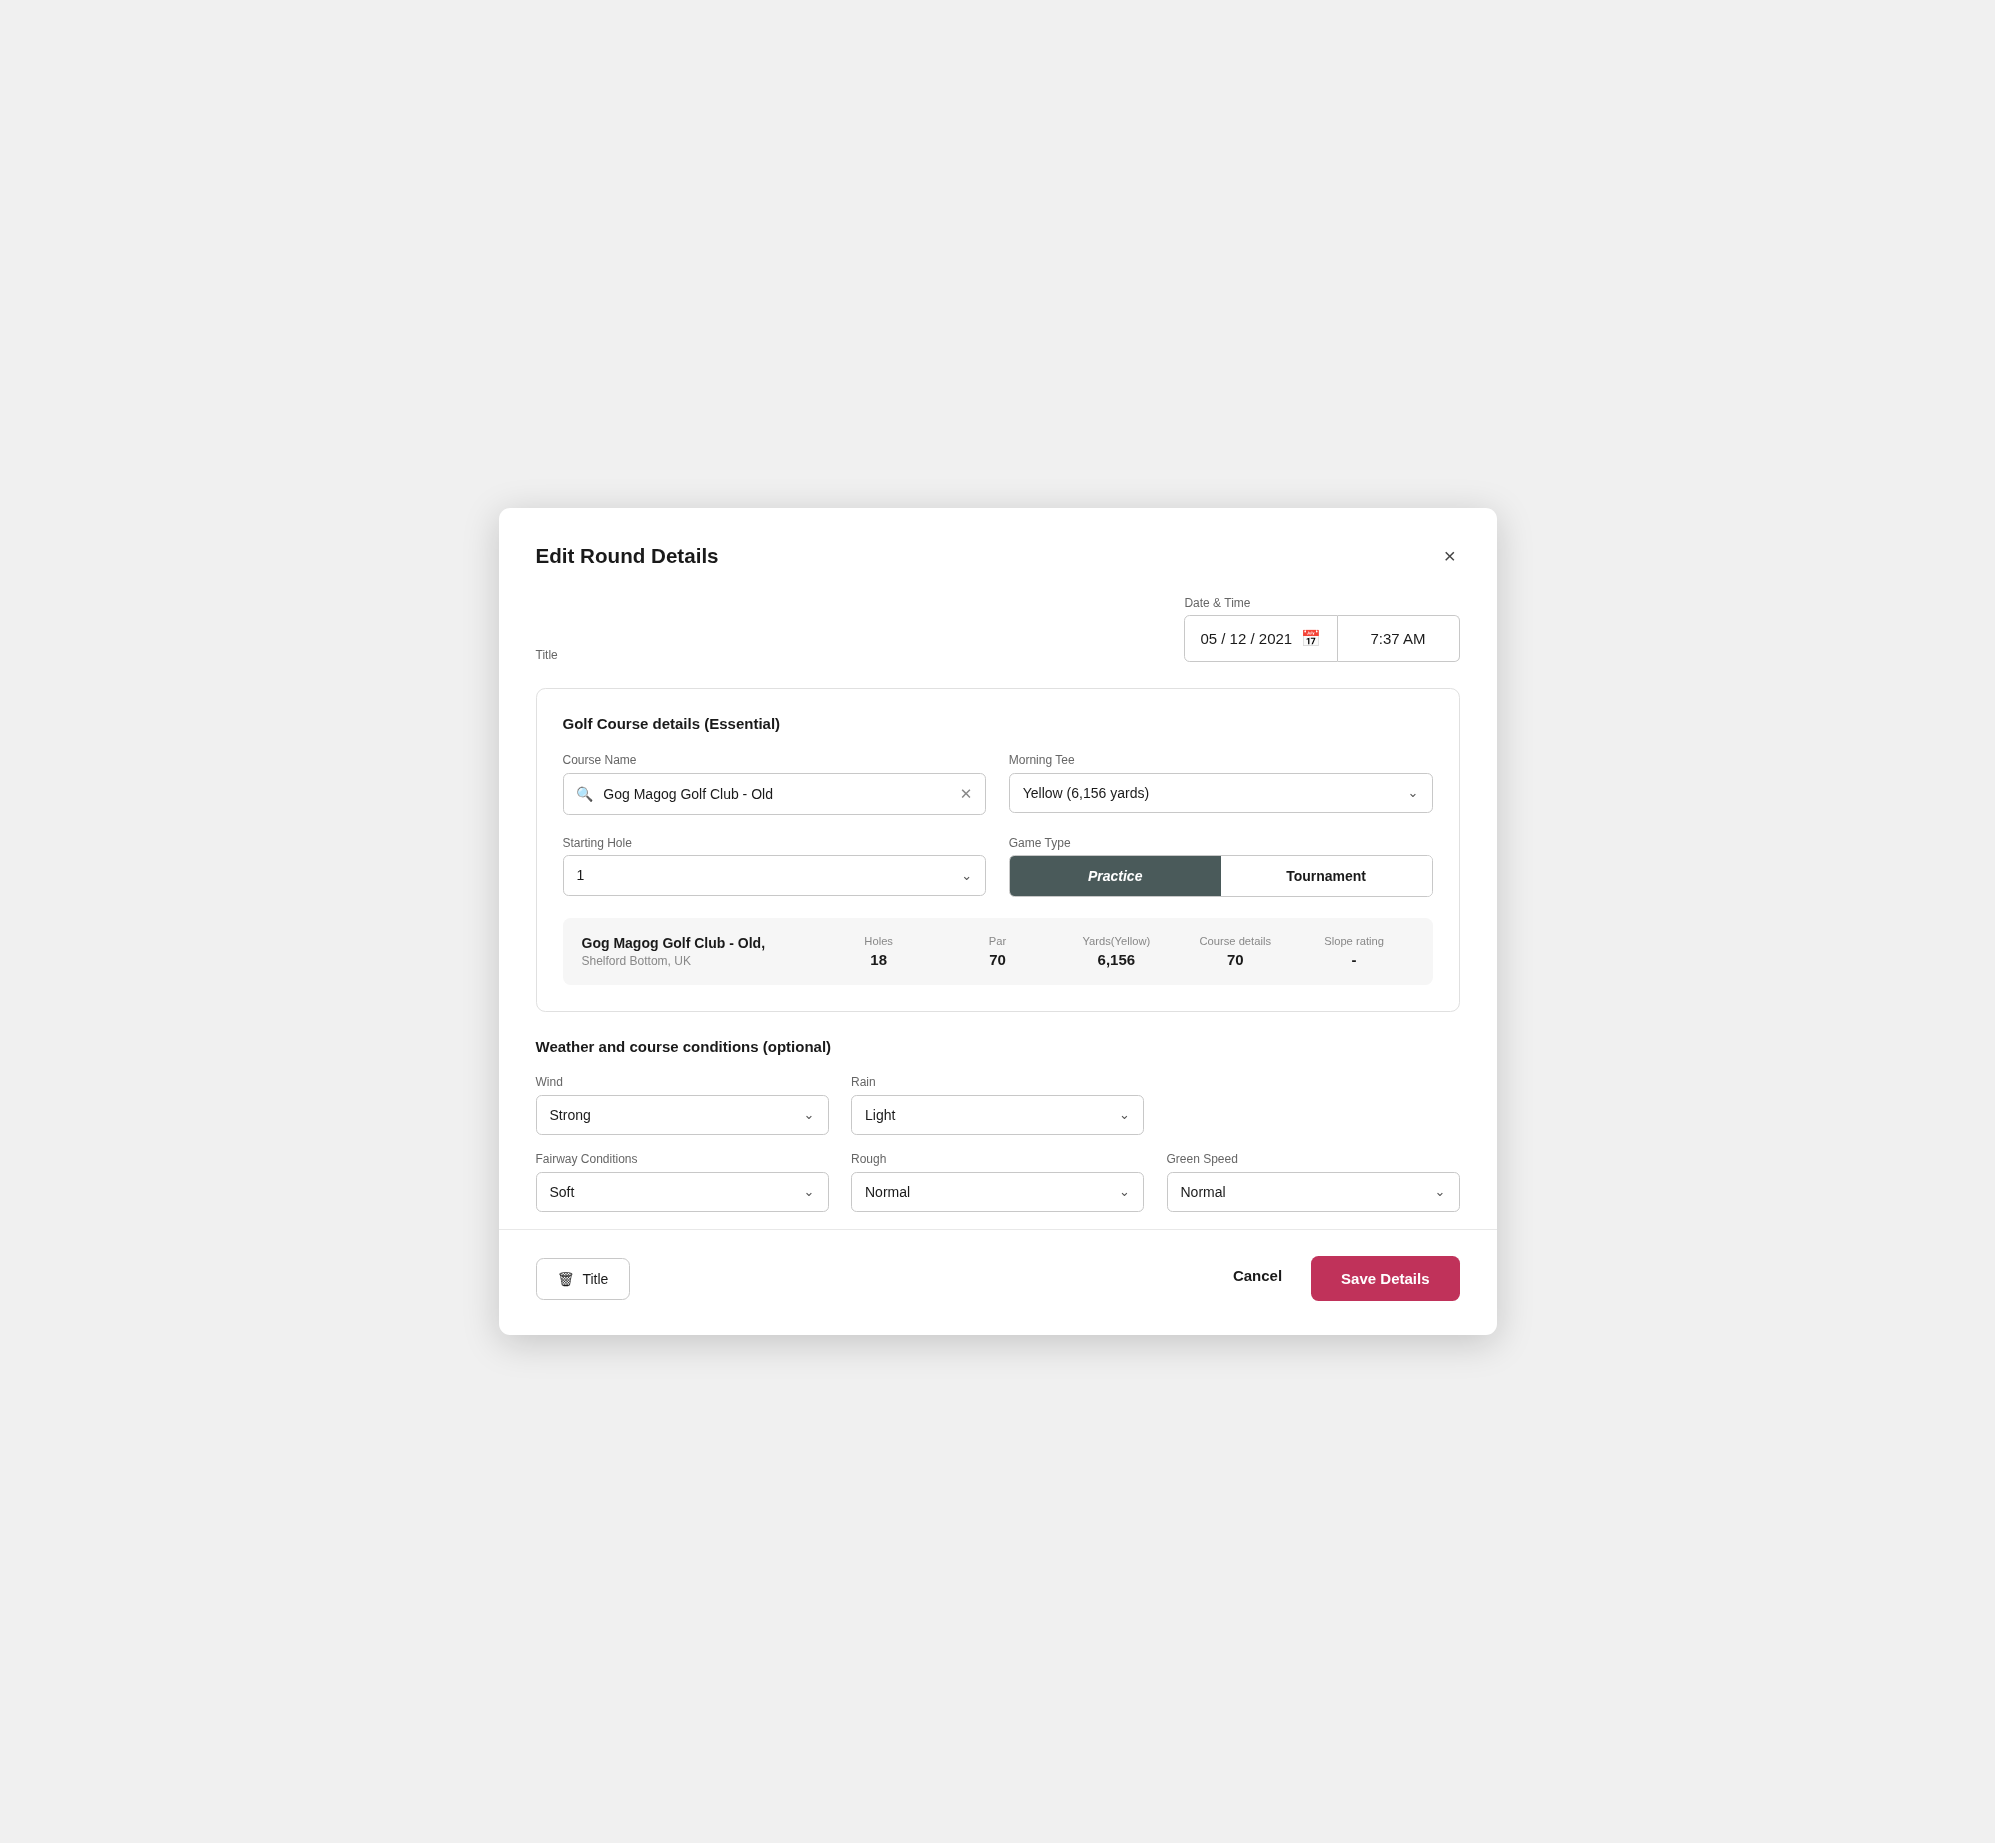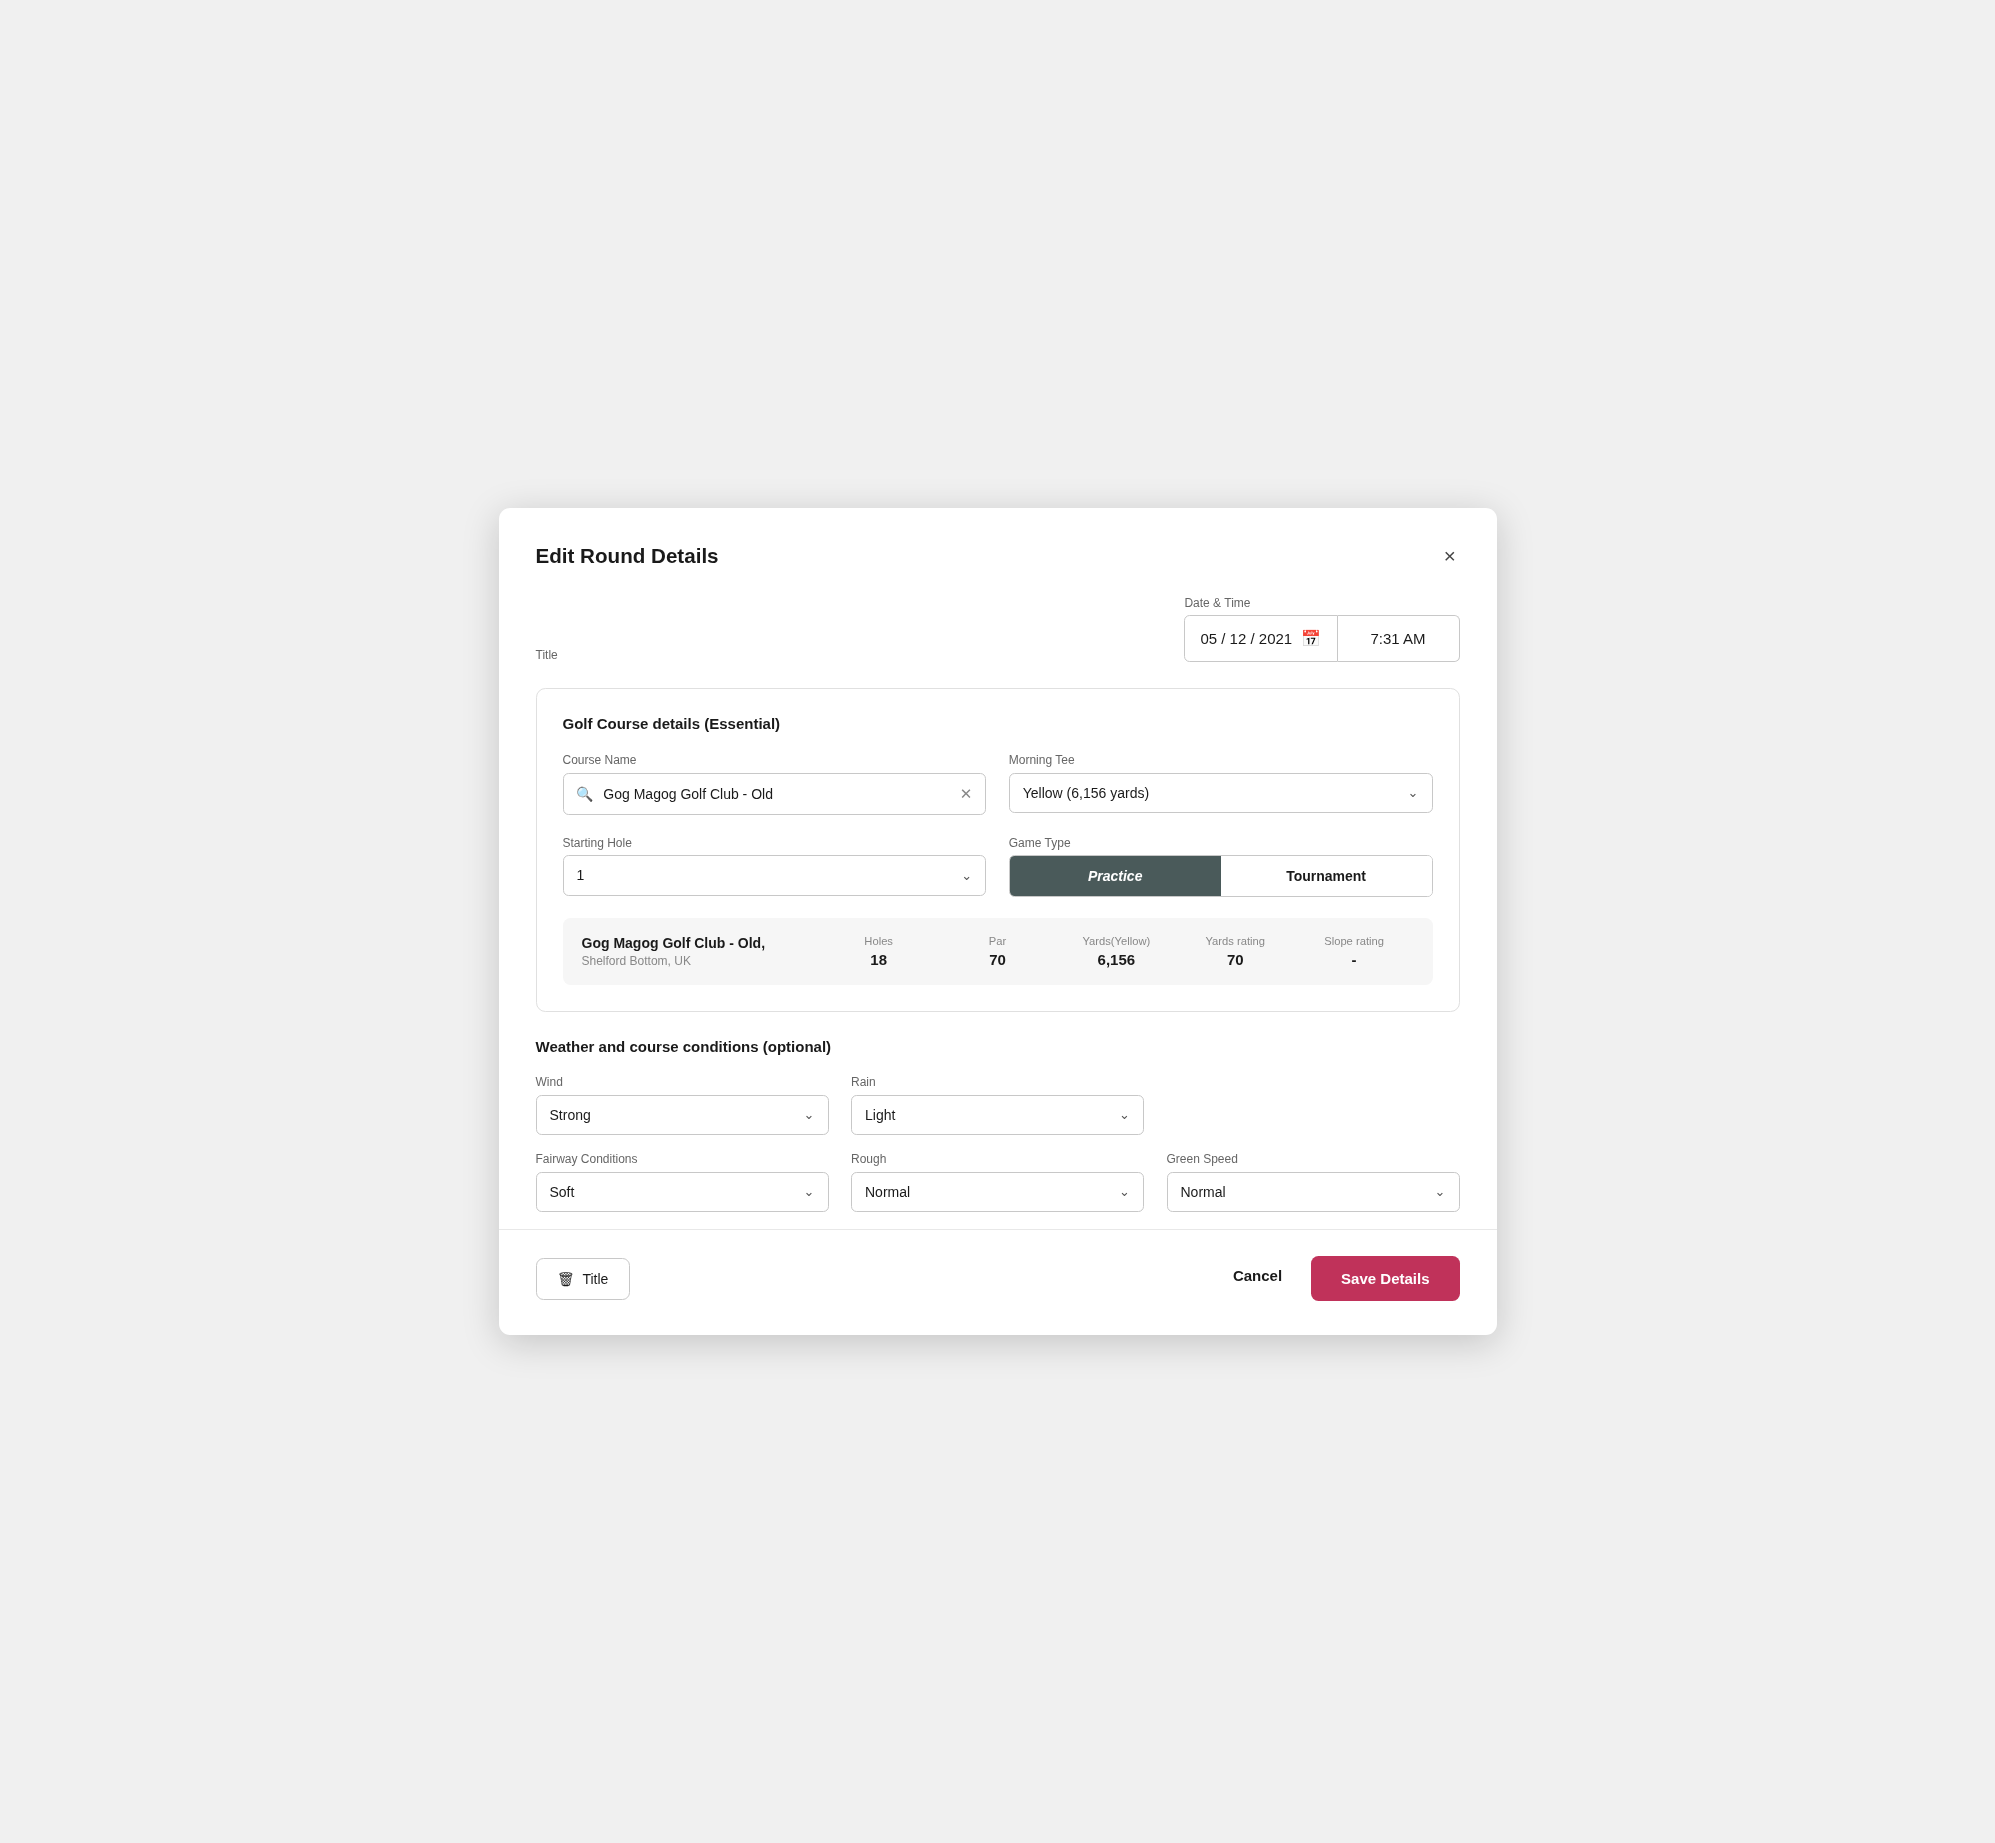--- a/index.html
+++ b/index.html
@@ -313,21 +313,21 @@
       <span class="field-label">Title</span>
     </div>
     <div class="field-group">
       <span class="field-label">Date &amp; Time</span>
       <div class="datetime-group">
         <div class="date-input-wrap">
           <span>05 / 12 / 2021</span>
           <span class="calendar-icon">📅</span>
         </div>
         <div class="time-input-wrap">
-          <span>7:31 AM</span>
+          <span>7:37 AM</span>
         </div>
       </div>
     </div>
   </div>
 
   <div class="section-box">
     <div class="section-title">Golf Course details (Essential)</div>
     <div class="two-col">
       <div class="field-group">
         <span class="field-label">Course Name</span>
@@ -372,21 +372,21 @@
       </div>
       <div class="course-stat">
         <span class="stat-label">Par</span>
         <span class="stat-value">70</span>
       </div>
       <div class="course-stat">
         <span class="stat-label">Yards(Yellow)</span>
         <span class="stat-value">6,156</span>
       </div>
       <div class="course-stat">
-        <span class="stat-label">Yards rating</span>
+        <span class="stat-label">Course details</span>
         <span class="stat-value">70</span>
       </div>
       <div class="course-stat">
         <span class="stat-label">Slope rating</span>
         <span class="stat-value">-</span>
       </div>
     </div>
   </div>
 
   <div class="weather-section">

